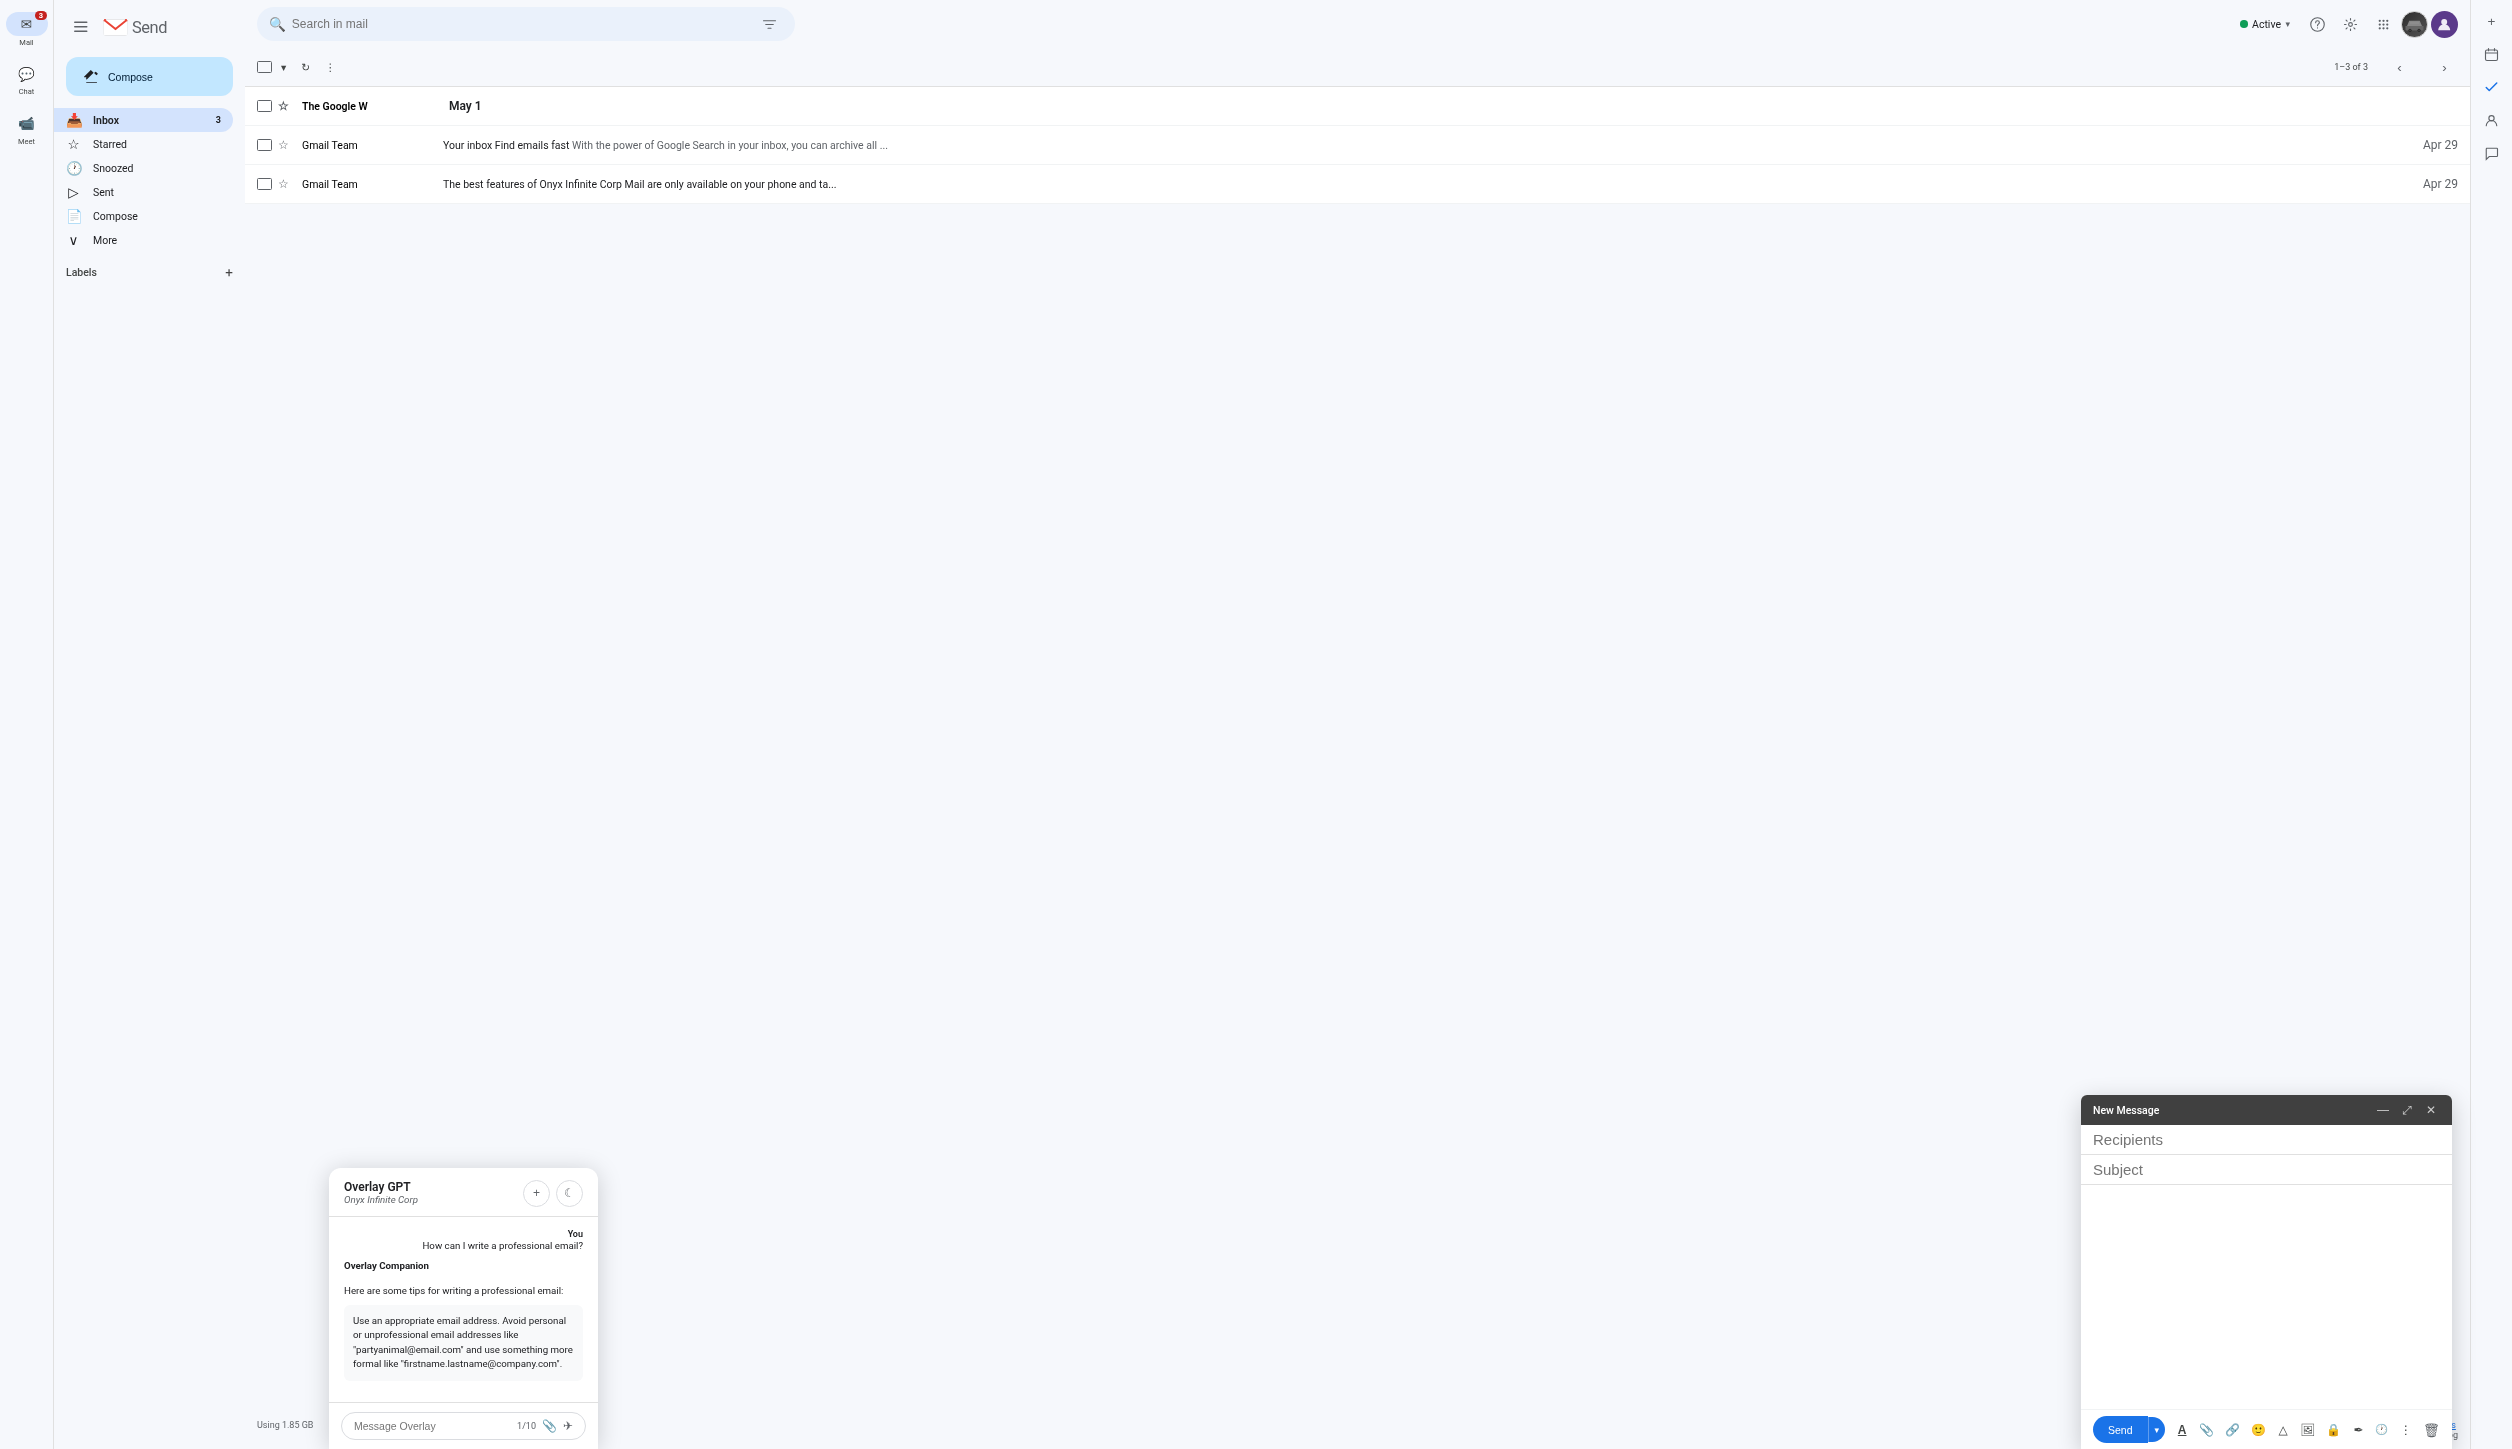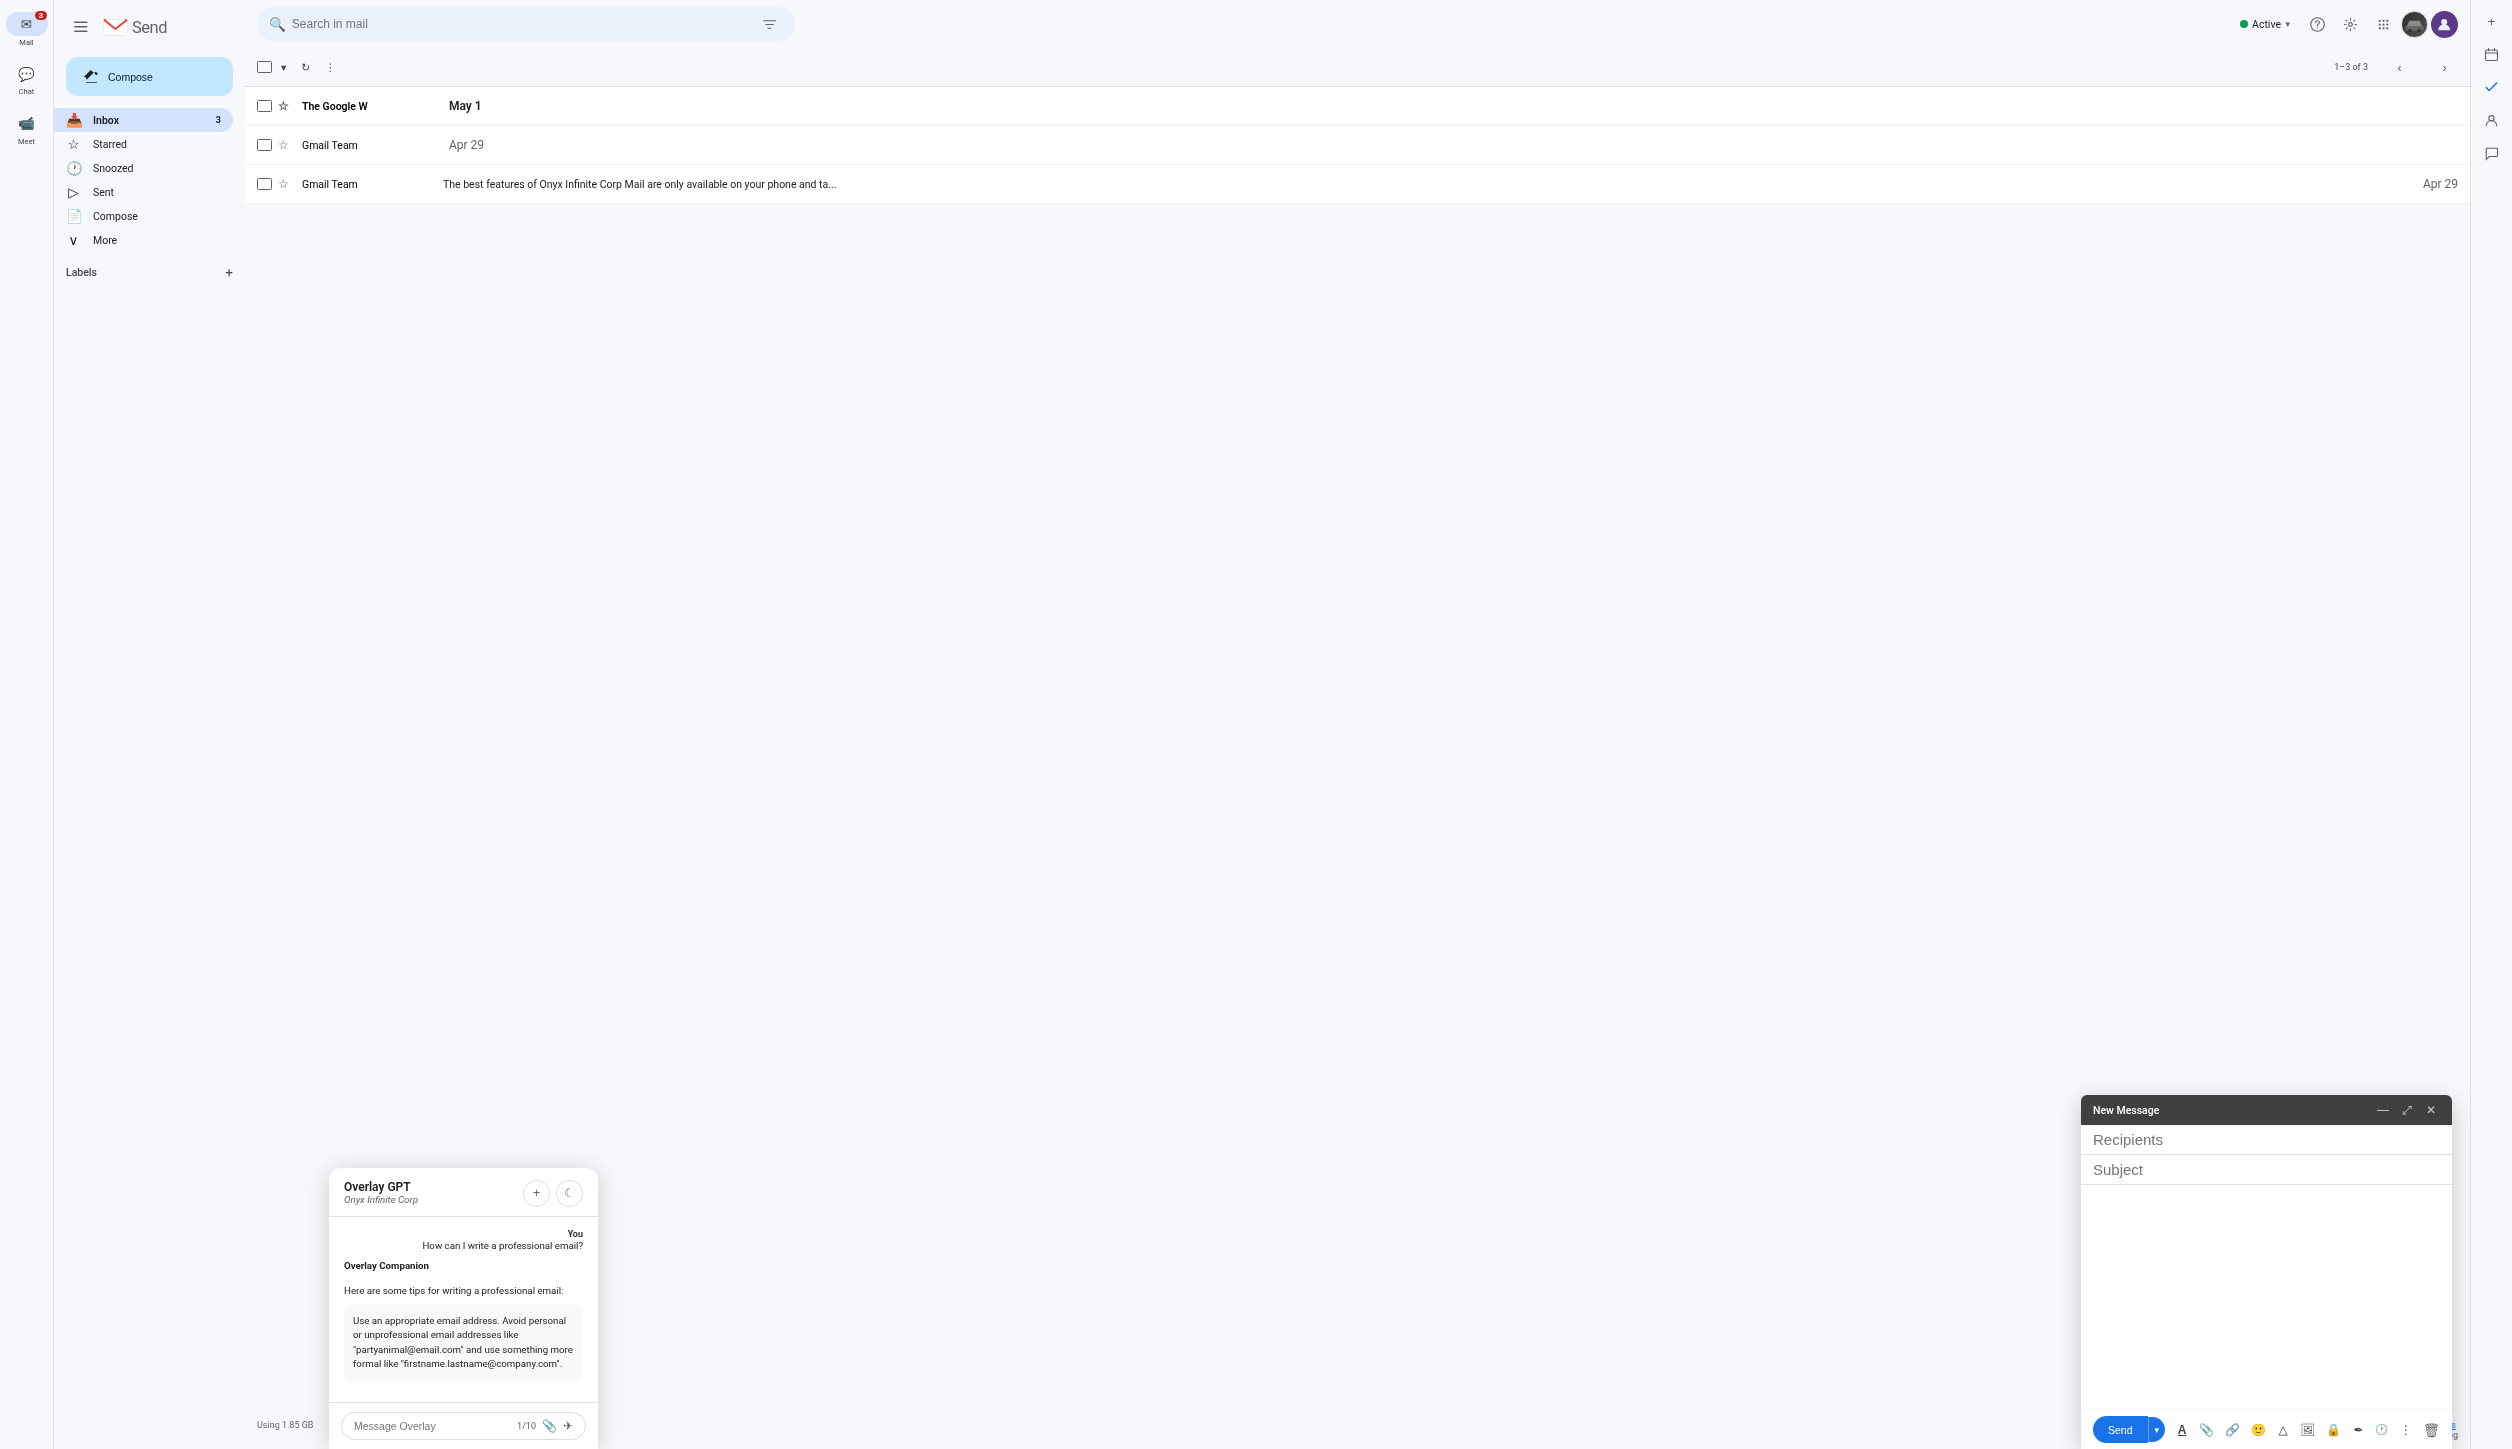--- a/index.html
+++ b/index.html
@@ -712,20 +712,24 @@
       <div class="email-checkbox cb"></div>
       <div class="email-star">☆</div>
       <div class="email-from">The Google W</div>
       <div class="email-date">May 1</div>
     </div>
 
     <div class="email-row">
       <div class="email-checkbox cb"></div>
       <div class="email-star">☆</div>
       <div class="email-from">Gmail Team</div>
+      <div class="email-subject">
+        <span>Your inbox Find emails fast</span>
+        <span class="email-snippet">With the power of Google Search in your inbox, you can archive all ...</span>
+      </div>
       <div class="email-date">Apr 29</div>
     </div>
 
     <div class="email-row">
       <div class="email-checkbox cb"></div>
       <div class="email-star">☆</div>
       <div class="email-from">Gmail Team</div>
       <div class="email-subject">
         <span>The best features of Onyx Infinite Corp Mail are only available on your phone and ta...</span>
       </div>

